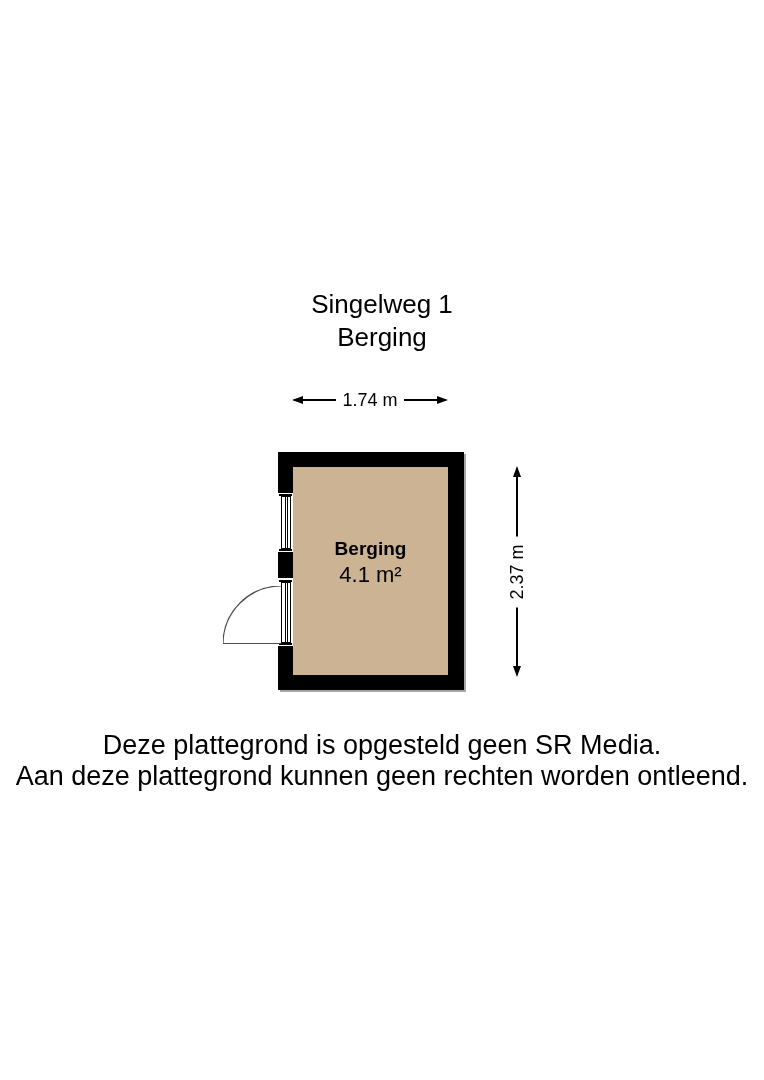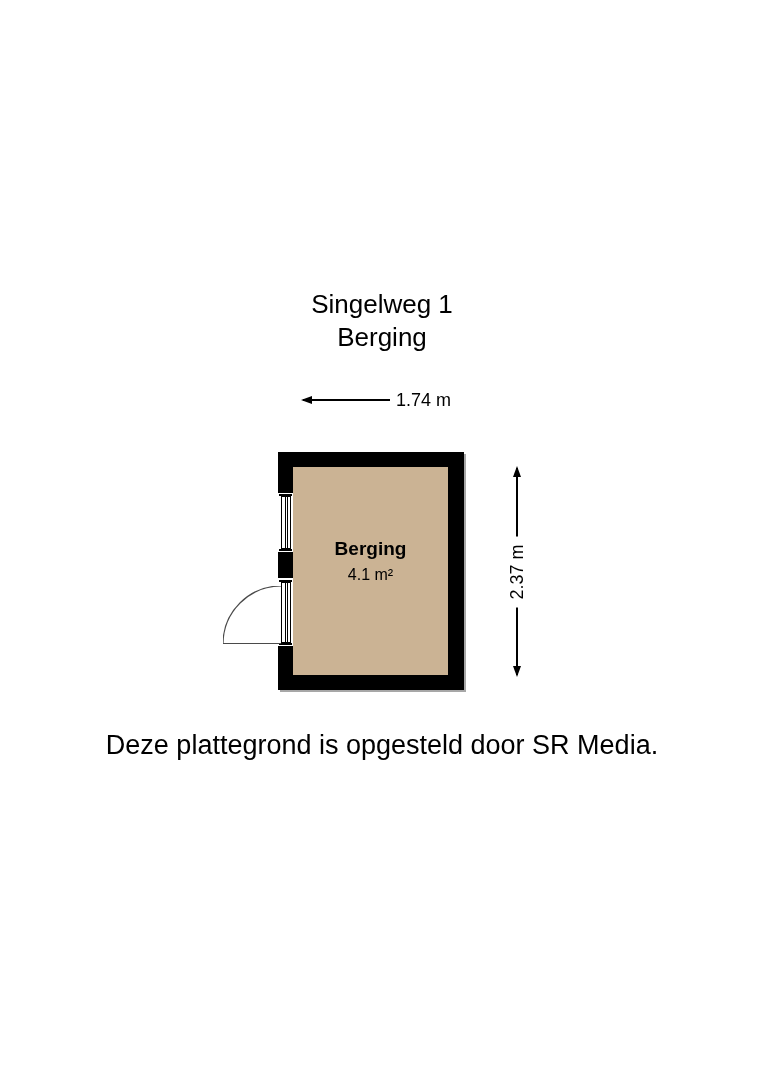--- a/index.html
+++ b/index.html
@@ -18,23 +18,23 @@
     left: 0; top: 288px;
     width: 764px;
     text-align: center;
     font-size: 26px;
     line-height: 33px;
     color: var(--text, #000000);
   }
   
   .dim-h {
     position: absolute;
-    left: 301px; top: 391px;
+    left: 292px; top: 391px;
     width: 156px; height: 18px;
-    display: flex; align-items: center; justify-content: flex-end;
+    display: flex; align-items: center; justify-content: center;
   }
   .dim-h .dim-line {
     position: absolute;
     left: 2px; right: 2px; top: 50%;
     border-top: 2px solid var(--line, #000);
     margin-top: -1px;
   }
   .dim-h .arrow-left, .dim-h .arrow-right {
     position: absolute; top: 50%; width: 0; height: 0;
     border-top: 4px solid transparent;
@@ -136,21 +136,21 @@
   }
   
   .room-label {
     position: absolute;
     left: 293px; top: 537px;
     width: 155px;
     text-align: center;
     color: var(--text, #000000);
   }
   .room-name   { font-size: 19px; font-weight: bold; line-height: 23px; margin-bottom: 3px; }
-  .room-area   { font-size: 16px; line-height: 23px; margin-bottom: 18px; }
+  .room-area   { font-size: 22px; line-height: 23px; margin-bottom: 18px; }
   .room-height { font-size: 15px; line-height: 22px; }
   
   .footer {
     position: absolute;
     left: 0; top: 730px;
     width: 764px;
     text-align: center;
     font-size: 27px;
     line-height: 31px;
     color: var(--text, #000000);
@@ -197,16 +197,17 @@
   </div>
 
   <div class="dim-v">
     <div class="dim-line"></div>
     <div class="arrow-up"></div>
     <div class="arrow-down"></div>
     <span class="dim-label">2.37 m</span>
   </div>
 
   <div class="footer">
-    <div>Deze plattegrond is opgesteld door SR Media.</div>
+    <div>Deze plattegrond is opgesteld geen SR Media.</div>
+    <div>Aan deze plattegrond kunnen geen rechten worden ontleend.</div>
   </div>
 
 </div>
 
 </body></html>

